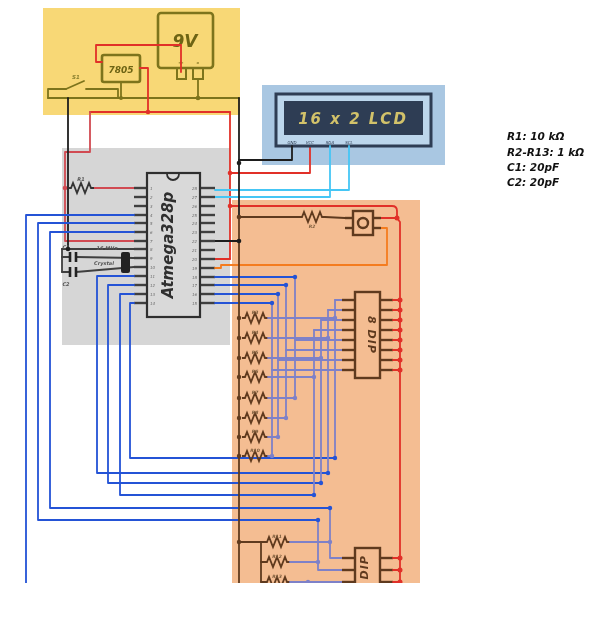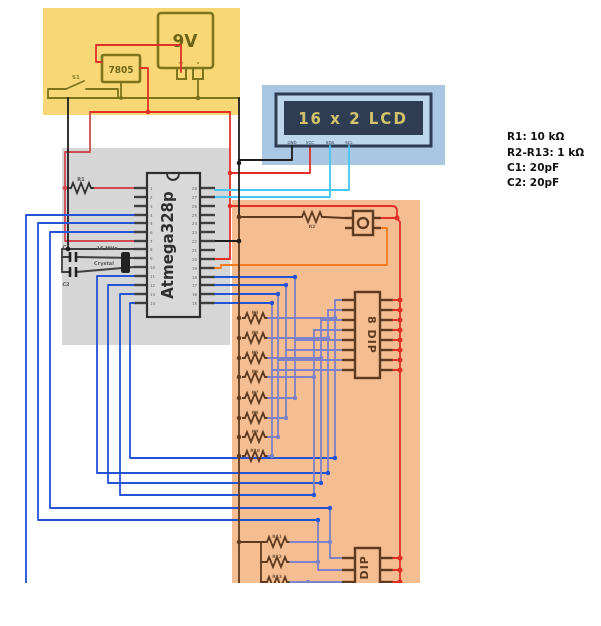--- a/index.html
+++ b/index.html
@@ -1,16 +1,16 @@
 <!DOCTYPE html>
 <html><head>
 <meta charset="utf-8">
 <style>
   html,body{margin:0;padding:0;background:#fff;}
-  .stage{width:601px;height:583px;position:relative;font-family:"DejaVu Sans",sans-serif;}
+  .stage{width:601px;height:583px;position:relative;font-family:"DejaVu Sans",sans-serif;font-style:italic;}
   svg{display:block;}
   svg text{font-family:"DejaVu Sans",sans-serif;}
   .w path, .w line, .w polyline{fill:none;stroke-linecap:round;stroke-linejoin:round;stroke-width:1.8;}
   .pins line{stroke-width:2.4;stroke-linecap:butt;}
   .red{stroke:#e13028}.crim{stroke:#d14a52}.org{stroke:#f47c1f}.olv{stroke:#7d741c}
   .blk{stroke:#1d1d1d}.gry{stroke:#3f3f3f}.cyn{stroke:#45c6f5}.blu{stroke:#2453d6}
   .pur{stroke:#7e81c8}.brn{stroke:#5f3a1e}
   .hand{font-weight:bold;}
 </style>
 </head>

